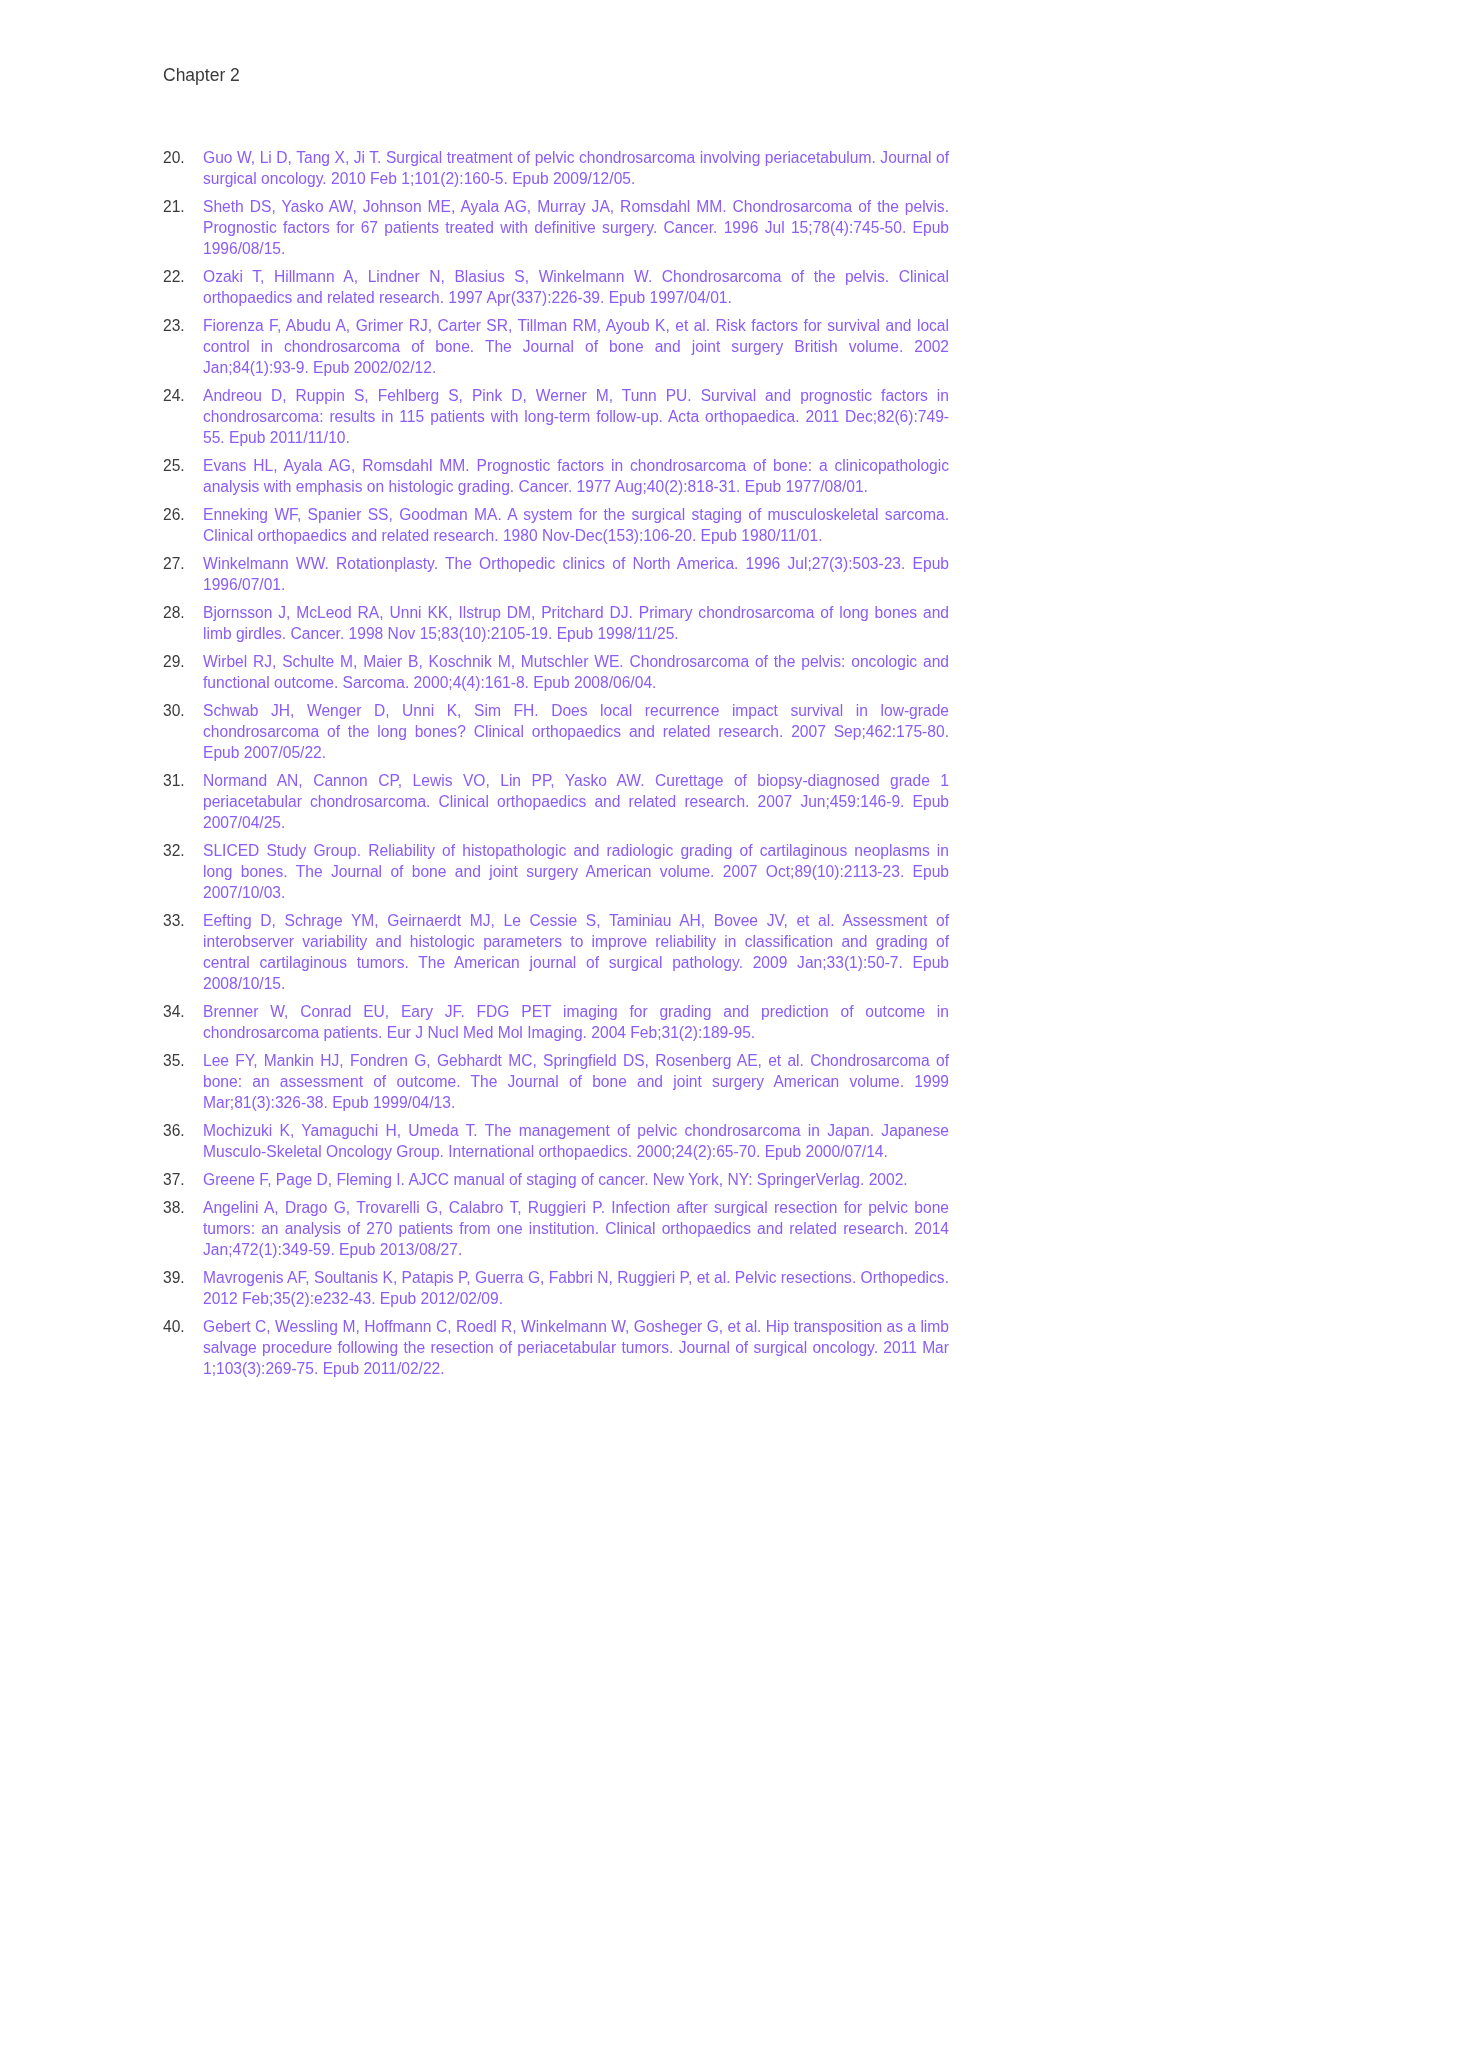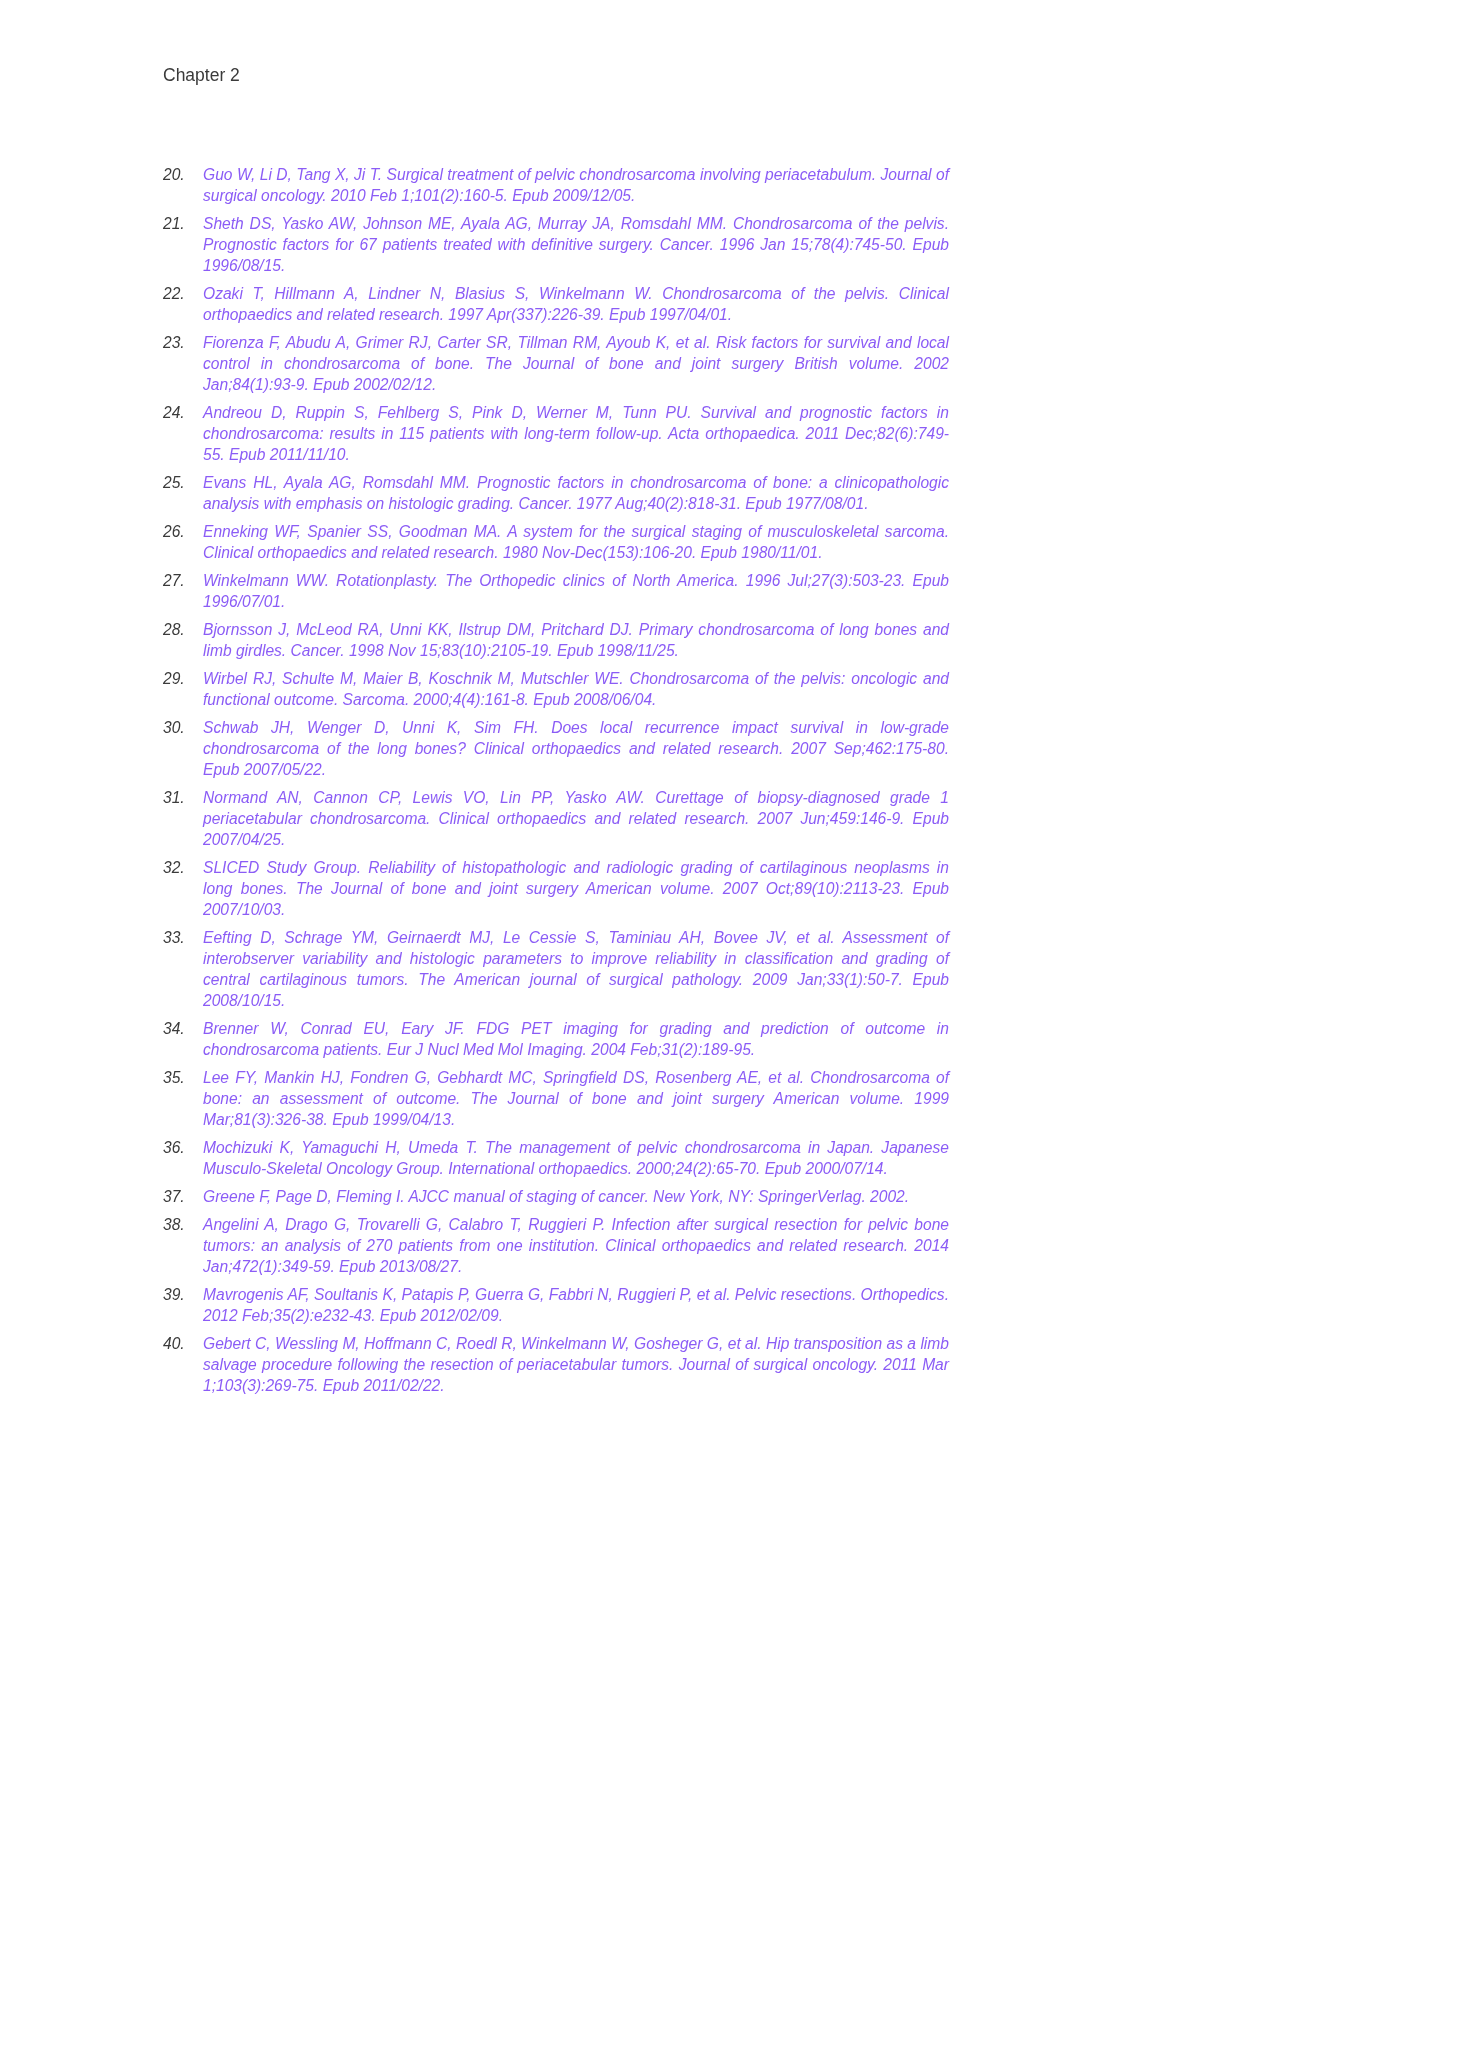--- a/index.html
+++ b/index.html
@@ -25,23 +25,22 @@
     position: absolute;
     left: 163px;
     top: 64px;
     font-size: 17.5px;
     line-height: 22px;
     color: #3b3b3b;
   }
   .references {
     position: absolute;
     left: 163px;
-    top: 164px;
+    top: 147px;
     width: 786px;
-    font-style: italic;
   }
   .ref-item {
     display: flex;
     align-items: flex-start;
     margin-bottom: 7px;
   }
   .ref-num {
     width: 40px;
     flex: 0 0 40px;
     font-size: 15.6px;
@@ -70,21 +69,21 @@
 <div class="page">
   <div class="chapter-header">Chapter 2</div>
 
   <div class="references">
       <div class="ref-item">
         <div class="ref-num">20.</div>
         <div class="ref-text">Guo W, Li D, Tang X, Ji T. Surgical treatment of pelvic chondrosarcoma involving periacetabulum. Journal of surgical oncology. 2010 Feb 1;101(2):160-5. Epub 2009/12/05.</div>
       </div>
       <div class="ref-item">
         <div class="ref-num">21.</div>
-        <div class="ref-text">Sheth DS, Yasko AW, Johnson ME, Ayala AG, Murray JA, Romsdahl MM. Chondrosarcoma of the pelvis. Prognostic factors for 67 patients treated with definitive surgery. Cancer. 1996 Jan 15;78(4):745-50. Epub 1996/08/15.</div>
+        <div class="ref-text">Sheth DS, Yasko AW, Johnson ME, Ayala AG, Murray JA, Romsdahl MM. Chondrosarcoma of the pelvis. Prognostic factors for 67 patients treated with definitive surgery. Cancer. 1996 Jul 15;78(4):745-50. Epub 1996/08/15.</div>
       </div>
       <div class="ref-item">
         <div class="ref-num">22.</div>
         <div class="ref-text">Ozaki T, Hillmann A, Lindner N, Blasius S, Winkelmann W. Chondrosarcoma of the pelvis. Clinical orthopaedics and related research. 1997 Apr(337):226-39. Epub 1997/04/01.</div>
       </div>
       <div class="ref-item">
         <div class="ref-num">23.</div>
         <div class="ref-text">Fiorenza F, Abudu A, Grimer RJ, Carter SR, Tillman RM, Ayoub K, et al. Risk factors for survival and local control in chondrosarcoma of bone. The Journal of bone and joint surgery British volume. 2002 Jan;84(1):93-9. Epub 2002/02/12.</div>
       </div>
       <div class="ref-item">

